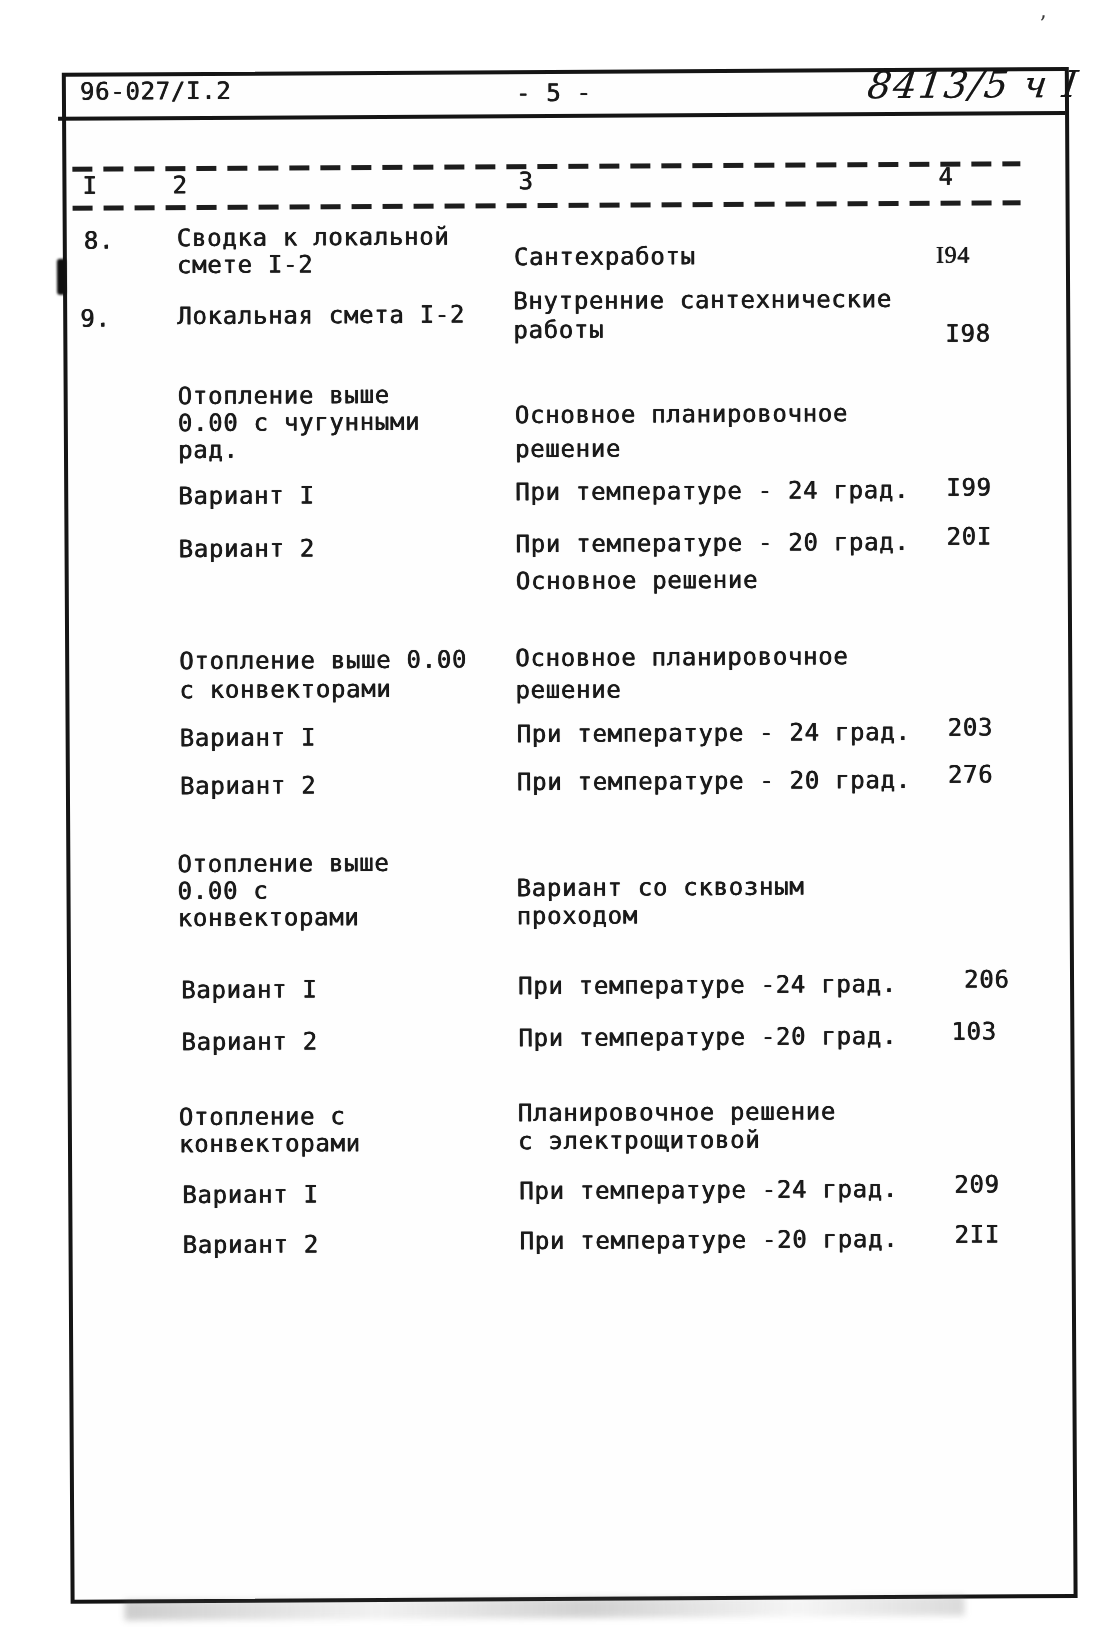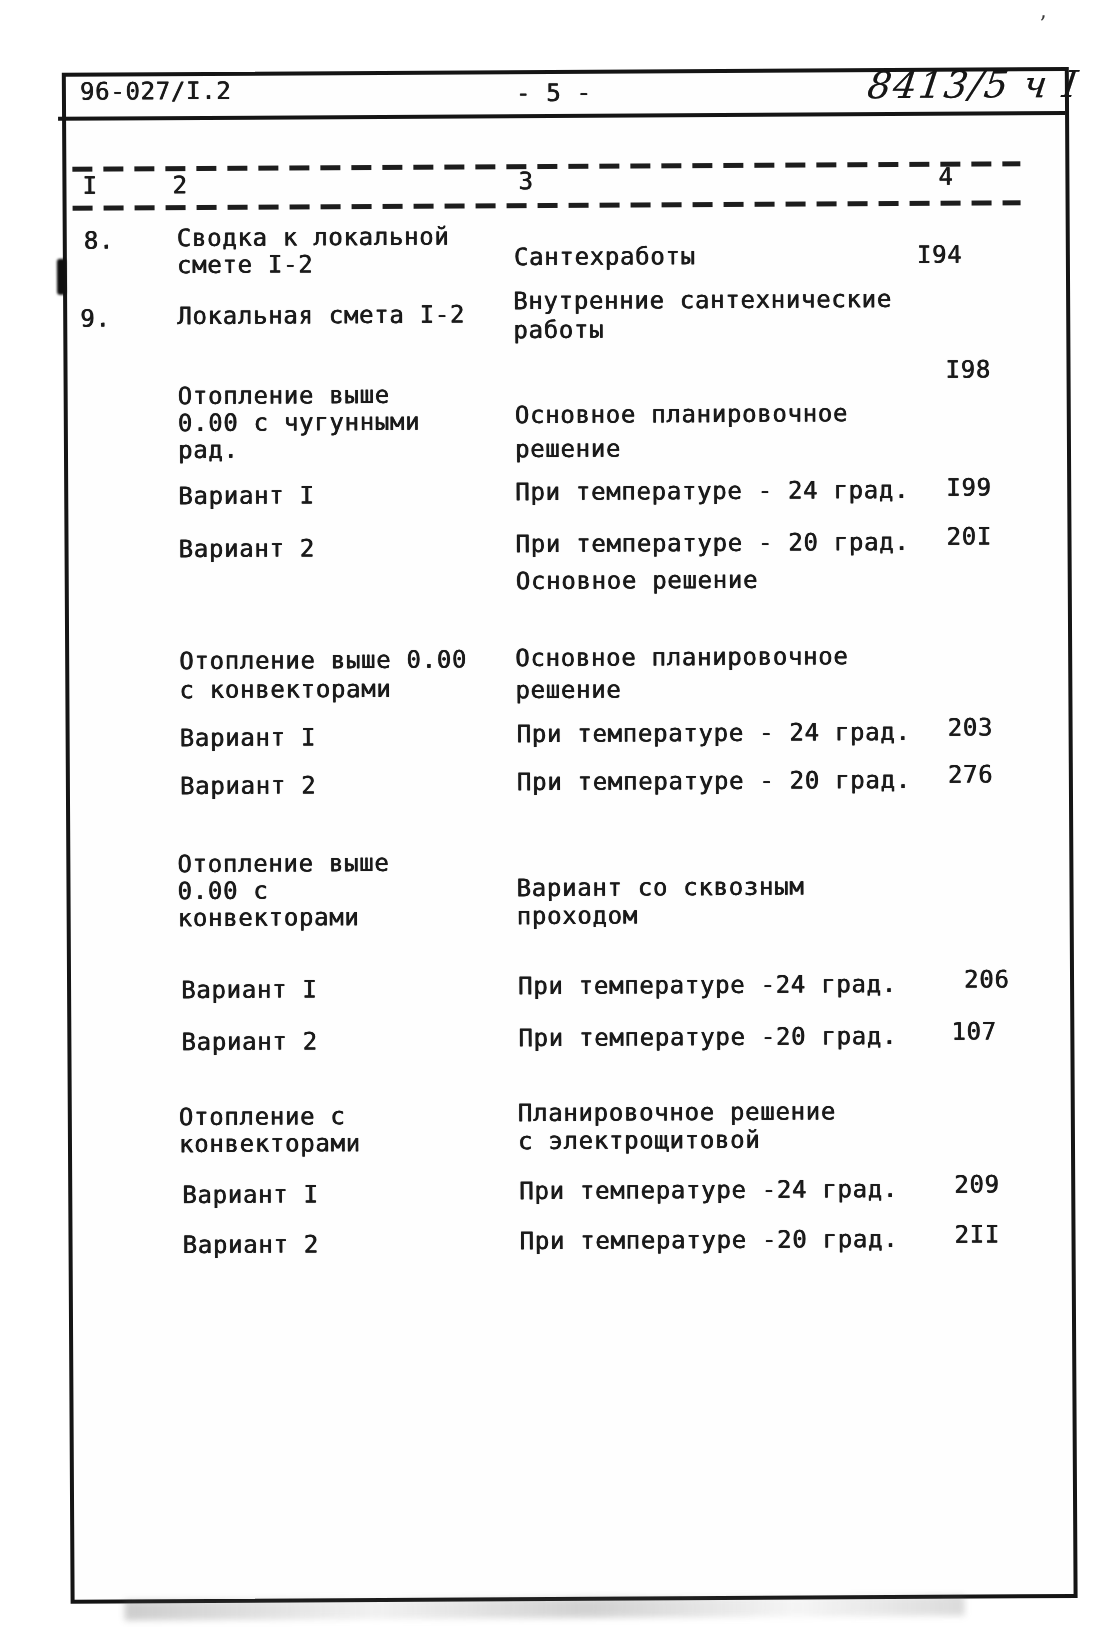--- a/index.html
+++ b/index.html
@@ -78,27 +78,27 @@
   <div class="dash" style="top:203px;"></div>
   <div class="tw" style="left:86px;top:170px;">I</div>
   <div class="tw" style="left:176px;top:170px;">2</div>
   <div class="tw" style="left:522px;top:168px;">3</div>
   <div class="tw" style="left:942px;top:166px;">4</div>
 
   <div class="tw" style="left:87px;top:225px;">8.</div>
   <div class="tw" style="left:180px;top:223px;">Сводка к локальной
 смете I-2</div>
   <div class="tw" style="left:517px;top:244px;">Сантехработы</div>
-  <div class="tw" style="left:920px;top:244px;">I94</div>
+  <div class="tw" style="left:939px;top:244px;font-family:Liberation Serif, serif;">I94</div>
 
   <div class="tw" style="left:83px;top:303px;">9.</div>
   <div class="tw" style="left:180px;top:301px;">Локальная смета I-2</div>
   <div class="tw" style="left:516px;top:287px;line-height:29px;">Внутренние сантехнические
 работы</div>
-  <div class="tw" style="left:948px;top:323px;margin-top:36px;">I98</div>
+  <div class="tw" style="left:948px;top:323px;">I98</div>
 
   <div class="tw" style="left:180px;top:381px;">Отопление выше
 0.00 с чугунными
 рад.</div>
   <div class="tw" style="left:517px;top:398px;line-height:34px;">Основное планировочное
 решение</div>
 
   <div class="tw" style="left:180px;top:481px;">Вариант I</div>
   <div class="tw" style="left:517px;top:479px;">При температуре - 24 град.</div>
   <div class="tw" style="left:948px;top:477px;">I99</div>
@@ -127,21 +127,21 @@
 конвекторами</div>
   <div class="tw" style="left:516px;top:874px;line-height:28px;">Вариант со сквозным
 проходом</div>
 
   <div class="tw" style="left:180px;top:975px;">Вариант I</div>
   <div class="tw" style="left:517px;top:973px;">При температуре -24 град.</div>
   <div class="tw" style="left:950px;top:969px;margin-left:13px;">206</div>
 
   <div class="tw" style="left:180px;top:1027px;">Вариант 2</div>
   <div class="tw" style="left:517px;top:1025px;">При температуре -20 град.</div>
-  <div class="tw" style="left:950px;top:1021px;">107</div>
+  <div class="tw" style="left:950px;top:1021px;">103</div>
 
   <div class="tw" style="left:177px;top:1102px;">Отопление с
 конвекторами</div>
   <div class="tw" style="left:516px;top:1099px;line-height:28px;">Планировочное решение
 с электрощитовой</div>
 
   <div class="tw" style="left:180px;top:1180px;">Вариант I</div>
   <div class="tw" style="left:517px;top:1178px;">При температуре -24 град.</div>
   <div class="tw" style="left:952px;top:1174px;">209</div>
 

